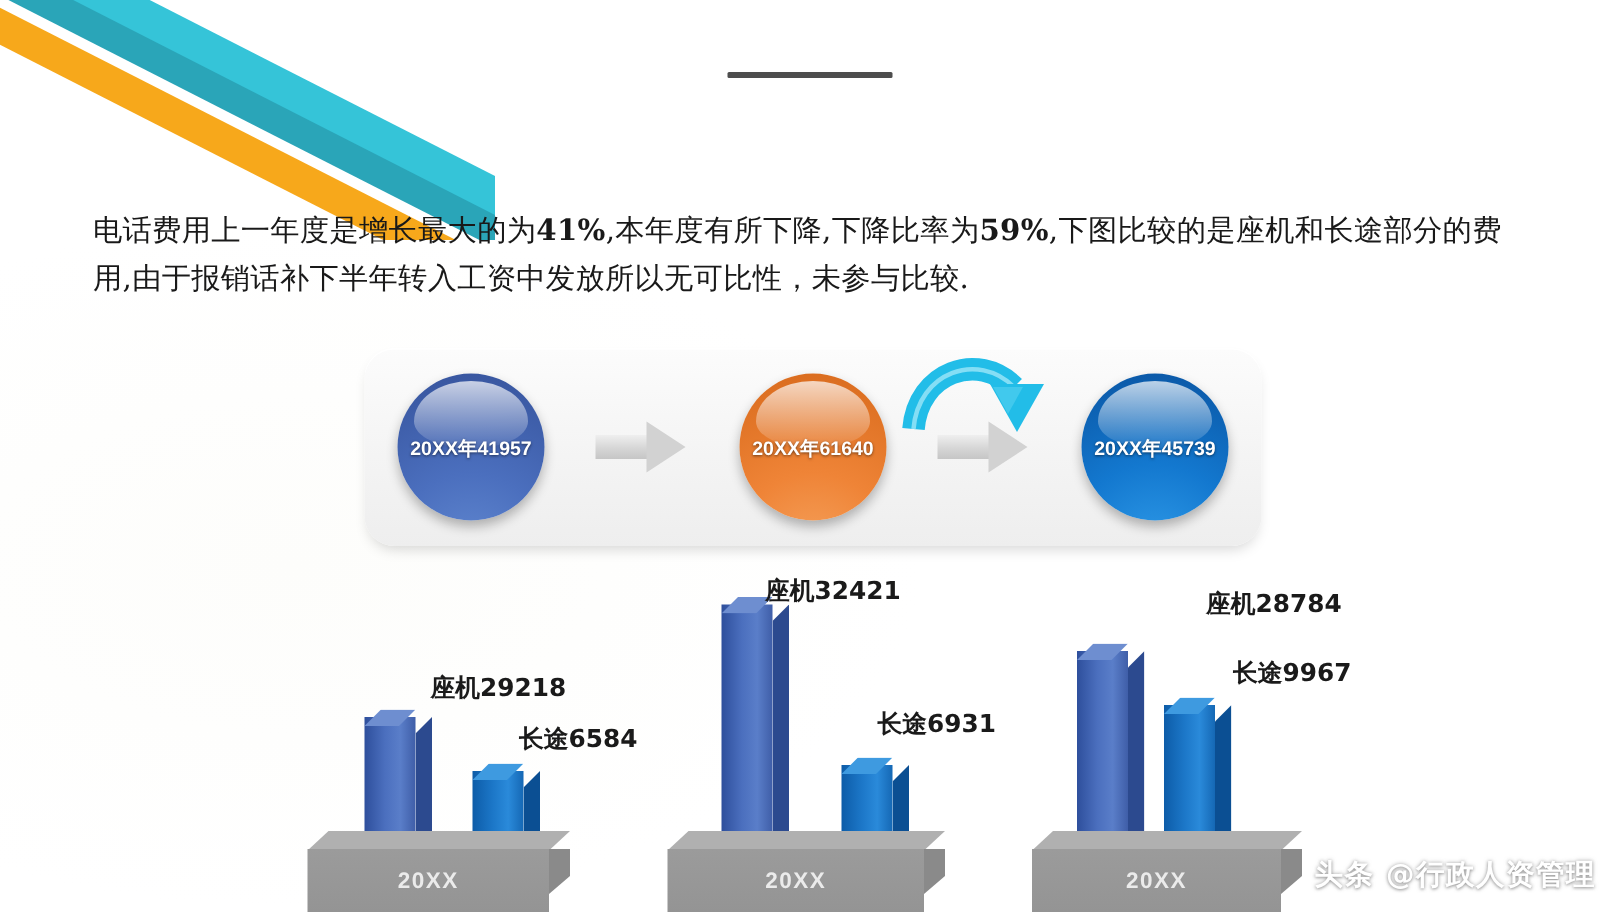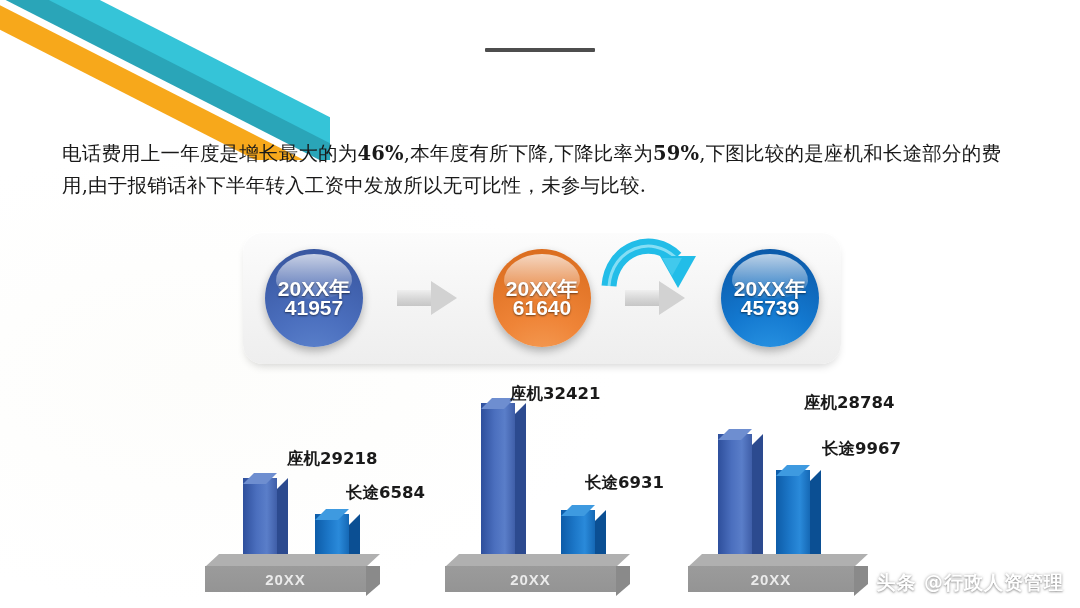--- a/index.html
+++ b/index.html
@@ -58,22 +58,22 @@
     border-radius:20px;
     box-shadow:0 5px 9px -3px rgba(0,0,0,.17), inset 0 1px 0 #ffffff;
   }
   .flow{
     position:absolute;left:243px;top:232px;width:598px;height:132px;
     display:flex;align-items:center;justify-content:space-between;
     padding:0 22px;box-sizing:border-box;
   }
   .bubble{
     position:relative;width:98px;height:98px;border-radius:50%;
-    display:flex;flex-direction:column;align-items:center;justify-content:center;
-    color:#ffffff;font-weight:bold;font-size:21px;line-height:19px;
+    display:flex;flex-direction:row;align-items:center;justify-content:center;
+    color:#ffffff;font-weight:bold;font-size:13px;line-height:19px;
     text-shadow:0 1px 2px rgba(0,0,0,.55);
     box-shadow:0 4px 8px rgba(0,0,0,.28);
     flex:0 0 auto;
   }
   .bubble::after{
     content:"";position:absolute;left:11%;top:5%;width:78%;height:46%;
     border-radius:50% 50% 50% 50% / 60% 60% 40% 40%;
     background:linear-gradient(180deg,rgba(255,255,255,.72),rgba(255,255,255,.06));
     pointer-events:none;
   }
@@ -100,21 +100,21 @@
   
   .chart{position:absolute;left:0;top:360px;width:1080px;height:248px;}
   .group{position:absolute;bottom:8px;}
   .plat{position:relative;width:100%;height:46px;}
   .plat-top{
     position:absolute;left:0;top:0;width:100%;height:13px;
     background:#b0b0b0;
     clip-path:polygon(14px 0,100% 0,calc(100% - 14px) 100%,0 100%);
   }
   .plat-face{
-    position:absolute;left:0;top:12px;width:calc(100% - 14px);height:26px;
+    position:absolute;left:0;top:12px;width:calc(100% - 14px);height:42px;
     background:linear-gradient(180deg,#9b9b9b 0%,#949494 100%);
     display:flex;align-items:center;justify-content:center;
   }
   .plat-side{
     position:absolute;right:0;top:12px;width:14px;height:30px;
     background:#8a8a8a;clip-path:polygon(0 0,100% 0,100% 60%,0 100%);
   }
   .plat-label{
     color:#ebebeb;font-size:15px;font-weight:bold;letter-spacing:1px;
     font-family:"Liberation Sans",sans-serif;
@@ -162,21 +162,21 @@
     <div class="stripe s1"></div>
     <div class="stripe s2"></div>
     <div class="stripe s3"></div>
     <div class="stripe s4"></div>
   </div>
 
   <div class="title-wrap">
     <div class="title-rule"></div>
   </div>
 
-  <div class="body-text"><span>电话费用上一年度是增长最大的为</span><b>46%</b><span>,本年度有所下降,下降比率为</span><b>59%</b><span>,下图比较的是座机和长途部分的费用,由于报销话补下半年转入工资中发放所以无可比性，未参与比较.</span></div>
+  <div class="body-text"><span>电话费用上一年度是增长最大的为</span><b>41%</b><span>,本年度有所下降,下降比率为</span><b>59%</b><span>,下图比较的是座机和长途部分的费用,由于报销话补下半年转入工资中发放所以无可比性，未参与比较.</span></div>
 
   <div class="panel"></div>
   <div class="flow">
 
     <div class="bubble bub-blue1">
       <span>20XX年</span>
       <span>41957</span>
     </div>
 
     <div class="arrow-gray">

